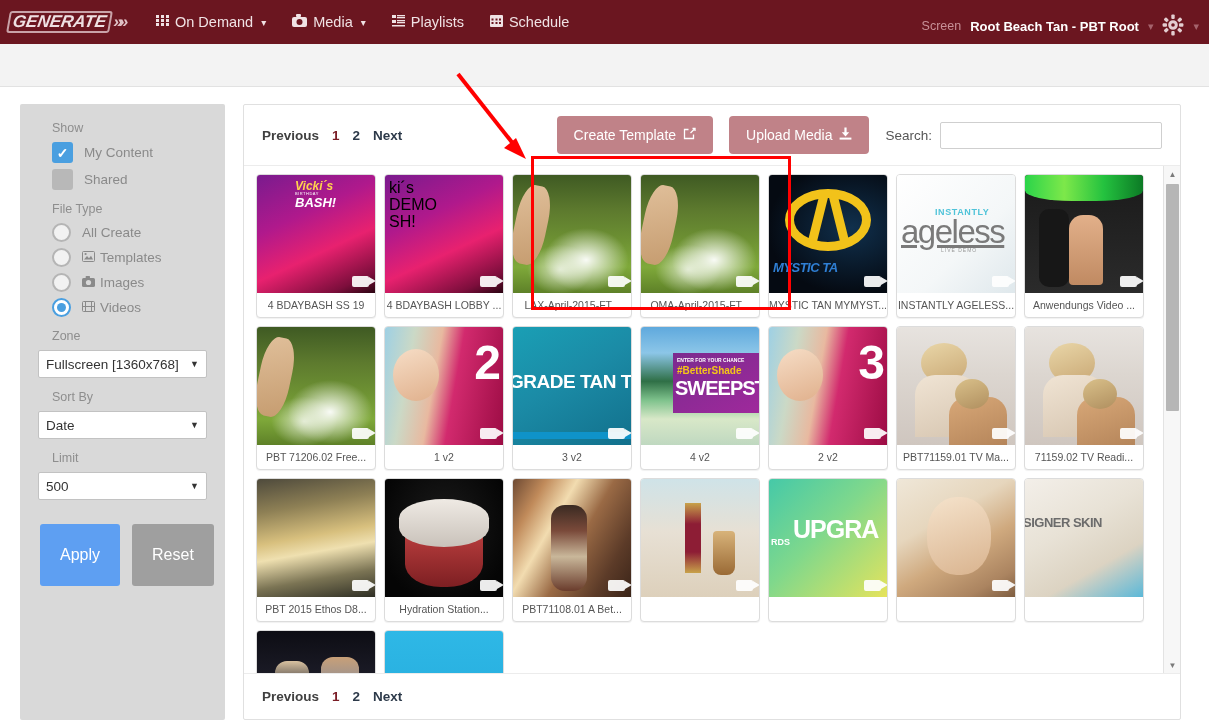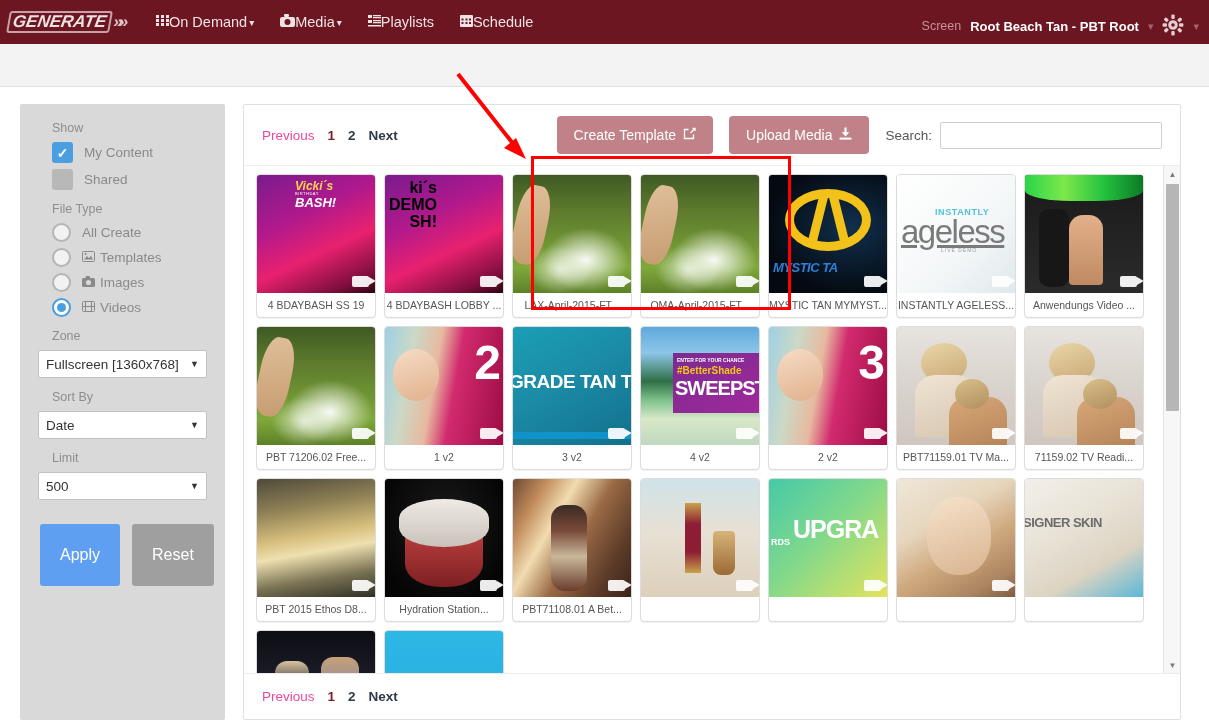--- a/index.html
+++ b/index.html
@@ -30,21 +30,21 @@
     padding:0 3px; line-height:18px;
     transform:skewX(-10deg);
     color:#efe0e2;
     font-size:17px;
     letter-spacing:0px;
   }
   .brand .chev { margin-left:2px; font-size:17px; color:#e0c3c7; letter-spacing:-4px; }
 
   .navitems { display:flex; align-items:center; margin-left:30px; gap:26px; }
   .navitem {
-    display:flex; align-items:center; gap:0;
+    display:flex; align-items:center; gap:6px;
     color:#f0e2e4; font-size:14.5px; cursor:pointer;
     white-space:nowrap;
   }
   .navitem .caret { font-size:10px; margin-left:2px; }
   .ico { display:inline-block; line-height:1; }
 
   .right-nav {
     position:absolute; right:10px; top:0; height:52px;
     display:flex; align-items:center; gap:9px;
   }
@@ -115,21 +115,21 @@
     width:938px; background:#fff;
     border:1px solid #e0e0e0; border-radius:2px;
     position:relative;
   }
   .toolbar {
     display:flex; align-items:center; height:60px;
     padding:0 18px; position:relative;
   }
   .pager { display:flex; align-items:center; gap:13px; font-size:13.5px; }
   .pg { cursor:pointer; }
-  .pg.prev { color:#ec4899; font-weight:normal; }
+  .pg.prev { color:#404040; font-weight:bold; }
   .pg.num { color:#7a1d26; font-weight:bold; }
   .pg.num2 { color:#2d3a4a; font-weight:bold; }
   .pg.next { color:#2d3a4a; font-weight:bold; }
 
   .tb-right { margin-left:auto; display:flex; align-items:center; gap:16px; }
   .redbtn {
     background:#c08288; border:none; border-radius:4px;
     color:#fff; font-family:"Liberation Sans", sans-serif;
     font-size:14px; padding:11px 17px; cursor:pointer;
     display:flex; align-items:center; gap:7px; white-space:nowrap;
@@ -184,21 +184,21 @@
   
   .t-bdaybash {
     background:linear-gradient(155deg,#7a1b8e 0%,#b0198c 35%,#e8216f 62%,#7d0e3c 88%,#2b0512 100%);
   }
   .t-lbl-vb {
     position:absolute; top:5px; left:38px; text-align:left; line-height:1;
   }
   .t-lbl-vb .l1 { color:#ffd34d; font-style:italic; font-weight:bold; font-size:12px; }
   .t-lbl-vb .l2 { color:#fff; font-size:4px; letter-spacing:.5px; }
   .t-lbl-vb .l3 { color:#fff; font-weight:bold; font-size:13px; font-style:italic;}
-  .t-lbl-vb2 { position:absolute; top:5px; left:4px; text-align:right; line-height:1.05;font-weight:bold; }
+  .t-lbl-vb2 { position:absolute; top:5px; left:4px; text-align:left; line-height:1.05; }
 
   .t-sprinkler {
     background:
       radial-gradient(ellipse 60% 45% at 62% 72%, rgba(255,255,255,.95) 0%, rgba(255,255,255,0) 60%),
       radial-gradient(ellipse 40% 30% at 40% 80%, rgba(255,255,255,.7) 0%, rgba(255,255,255,0) 70%),
       linear-gradient(180deg,#3f5a23 0%,#5d7a2e 30%,#6d9133 55%,#7fa93a 78%,#5e8128 100%);
   }
   .t-sprinkler:before {
     content:""; position:absolute; left:2px; top:10px;
     width:32px; height:80px; border-radius:40%;

